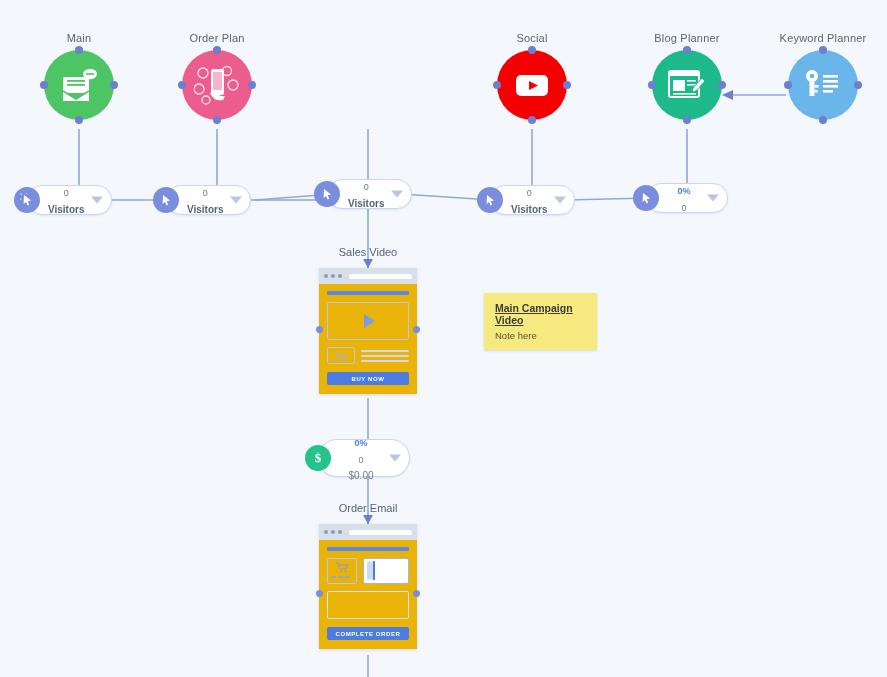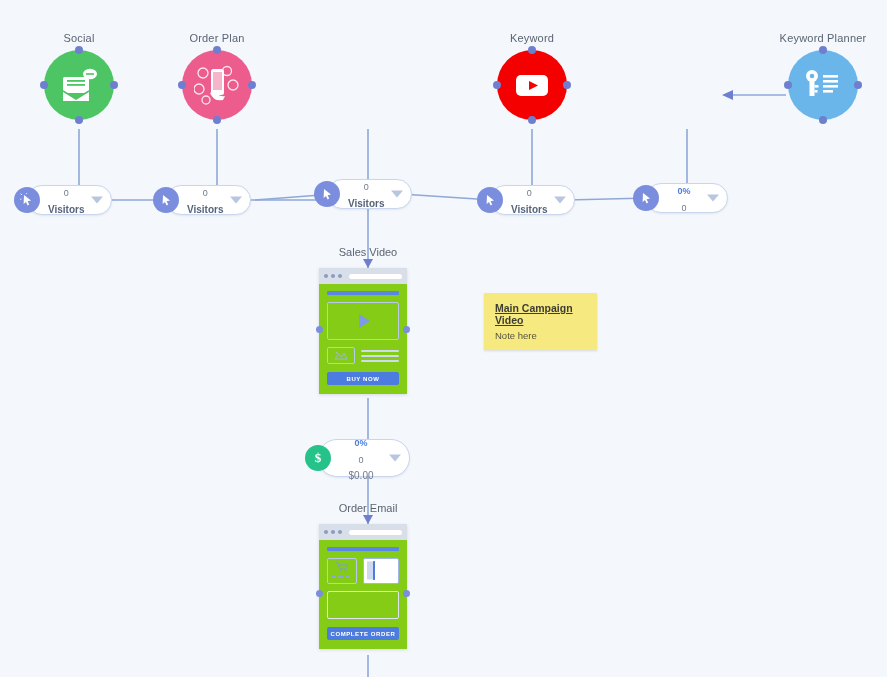--- a/index.html
+++ b/index.html
@@ -53,21 +53,21 @@
   .pill-num.pct { color:#4b7de0; font-weight:bold; }
   .pill-sub { font-size:10px; color:#55637a; font-weight:bold; }
   .pill-money { font-size:10px; color:#6d7a8c; }
   .caret {
     position:absolute; right:8px; top:50%; transform:translateY(-50%);
     width:0;height:0;border-left:6px solid transparent;border-right:6px solid transparent;
     border-top:7px solid #b9c6e0;
   }
 
   
-  .page { position:absolute; width:88px; background:#84cc16; box-shadow:0 1px 3px rgba(70,90,140,.18); }
+  .page { position:absolute; width:98px; background:#eab308; box-shadow:0 1px 3px rgba(70,90,140,.18); }
   .page-label {
     position:absolute; width:160px; left:-31px; text-align:center;
     font-size:11px; color:#5a6472; top:-22px; white-space:nowrap;
   }
   .chrome { height:16px; background:#d9dfe8; display:flex; align-items:center; padding:0 5px; }
   .dot { width:4px;height:4px;border-radius:50%;background:#8b9bc4;margin-right:3px; }
   .urlbar { flex:1; height:5px; background:#fff; border-radius:3px; margin-left:4px; }
   .page-body { padding:7px 8px 9px; }
   .hbar { height:4px; background:#5b86e5; border-radius:1px; margin-bottom:7px; }
   .video {
@@ -133,21 +133,21 @@
       <line x1="368" y1="655" x2="368" y2="677"></line>
     </g>
 
     <polygon points="722,95 733,90 733,100" fill="#6f7fd0"></polygon>
 
     <polygon points="368,268 363,259 373,259" fill="#6f7fd0"></polygon>
     <polygon points="368,524 363,515 373,515" fill="#6f7fd0"></polygon>
   </svg>
 
   <div class="node" style="left:4px;top:32px">
-    <div class="node-label">Social</div>
+    <div class="node-label">Main</div>
     <div class="circle-wrap">
       <div class="circle" style="background:#4ec564">
         <svg width="40" height="36" viewBox="0 0 40 36">
           <rect x="4" y="10" width="26" height="16" rx="1.5" fill="#fff"></rect>
           <rect x="8" y="13" width="18" height="1.8" fill="#4ec564"></rect>
           <rect x="8" y="17" width="18" height="1.8" fill="#4ec564"></rect>
           <path d="M4 24 L17 32 L30 24 L30 34 L4 34 Z" fill="#fff"></path>
           <path d="M4 24 L17 32 L30 24" stroke="#4ec564" stroke-width="1.6" fill="none"></path>
           <ellipse cx="31" cy="7" rx="7" ry="5.2" fill="#fff"></ellipse>
           <rect x="27" y="6.2" width="8" height="1.6" fill="#4ec564"></rect>
@@ -180,35 +180,55 @@
       <span class="port t"></span>
       <span class="port b"></span>
       <span class="port l"></span>
       <span class="port r"></span>
     </div>
   </div>
 
 
   <div class="node" style="left:457px;top:32px">
 
-    <div class="node-label">Keyword</div>
+    <div class="node-label">Social</div>
     <div class="circle-wrap">
       <div class="circle" style="background:#f40000">
         <svg width="38" height="28" viewBox="0 0 38 28">
           <rect x="3" y="4" width="32" height="21" rx="5" fill="#fff"></rect>
           <polygon points="16,10 25,14.5 16,19" fill="#f40000"></polygon>
         </svg>
       </div>
       <span class="port t"></span>
       <span class="port b"></span>
       <span class="port l"></span>
       <span class="port r"></span>
     </div>
   </div>
 
+  <div class="node" style="left:612px;top:32px">
+    <div class="node-label">Blog Planner</div>
+    <div class="circle-wrap">
+      <div class="circle" style="background:#1eb98a">
+        <svg width="42" height="38" viewBox="0 0 42 38">
+          <rect x="3" y="5" width="30" height="26" rx="2" fill="none" stroke="#fff" stroke-width="2"></rect>
+          <rect x="3" y="5" width="30" height="5" fill="#fff"></rect>
+          <rect x="7" y="14" width="12" height="11" fill="#fff"></rect>
+          <rect x="21" y="14" width="9" height="1.6" fill="#fff"></rect>
+          <rect x="21" y="18" width="9" height="1.6" fill="#fff"></rect>
+          <rect x="7" y="27" width="23" height="1.6" fill="#fff"></rect>
+          <path d="M27 22 L36 12 L39 15 L30 25 L26 26 Z" fill="#fff" stroke="#1eb98a" stroke-width="1"></path>
+        </svg>
+      </div>
+      <span class="port t"></span>
+      <span class="port b"></span>
+      <span class="port l"></span>
+      <span class="port r"></span>
+    </div>
+  </div>
 
   <div class="node" style="left:748px;top:32px">
     <div class="node-label">Keyword Planner</div>
     <div class="circle-wrap">
       <div class="circle" style="background:#6ab6ea">
         <svg width="42" height="36" viewBox="0 0 42 36">
           <circle cx="10" cy="9" r="6" fill="#fff"></circle>
           <circle cx="10" cy="9" r="2.3" fill="#6ab6ea"></circle>
           <rect x="7.5" y="13" width="5" height="16" fill="#fff"></rect>
           <rect x="12.5" y="18" width="4" height="2.6" fill="#fff"></rect>

